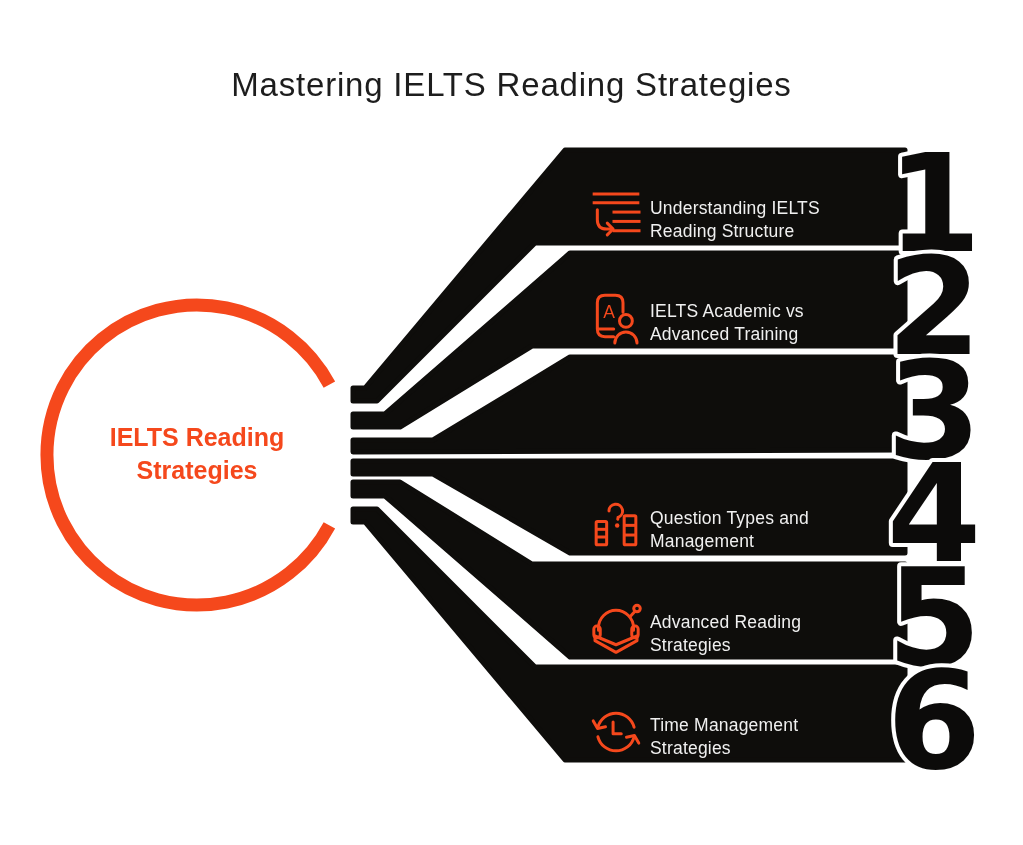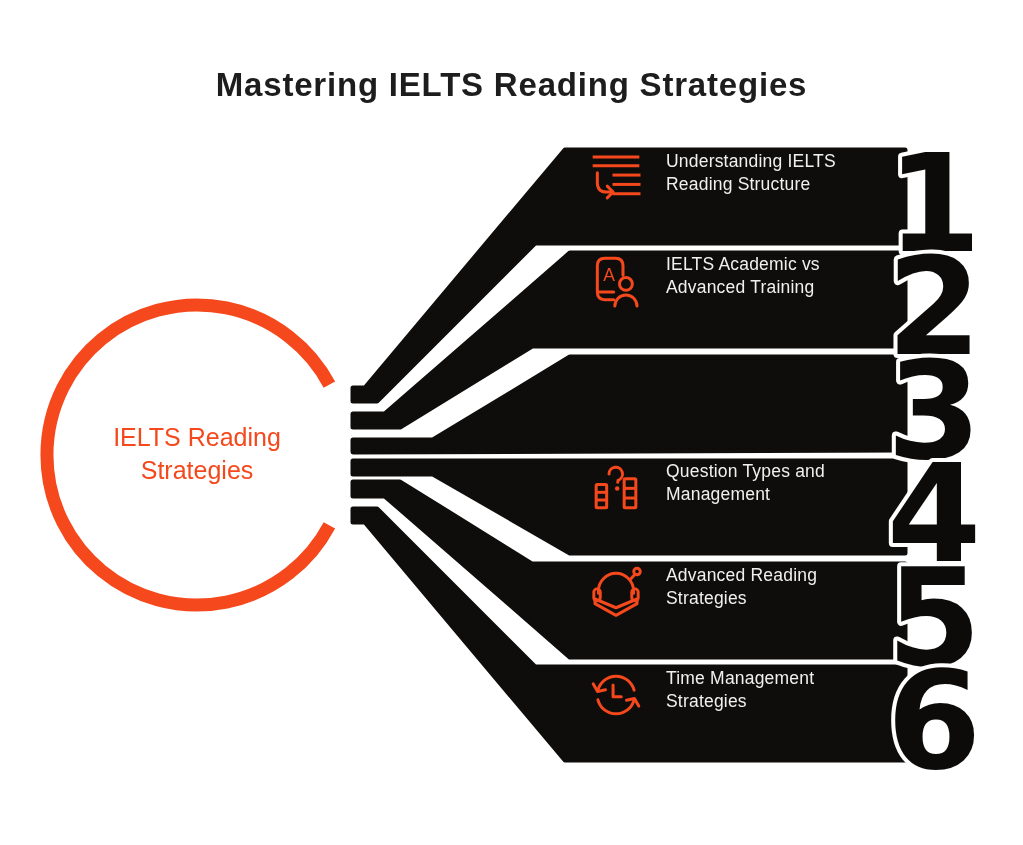--- a/index.html
+++ b/index.html
@@ -8,21 +8,21 @@
     width:1023px;height:845px;
     background:#ffffff;
     overflow:hidden;
     font-family:"Liberation Sans", sans-serif;
   }
   .title{
     position:absolute;
     left:0;top:66px;width:1023px;
     text-align:center;
     font-size:33px;
-    font-weight:700;
+    font-weight:400;
     letter-spacing:0.8px;
     color:#1d1d1d;
   }
   .art{position:absolute;left:0;top:0;width:1023px;height:845px;}
   .ring{fill:none;stroke:#F5481C;stroke-width:13px;}
   .band{fill:#0E0D0B;stroke:#0E0D0B;stroke-width:5px;stroke-linejoin:round;}
   .num{
     font-family:"DejaVu Sans", sans-serif;
     font-weight:700;
     font-size:136px;
@@ -32,31 +32,31 @@
     paint-order:stroke;
     stroke-linejoin:round;
     text-anchor:middle;
   }
   .center-label{
     position:absolute;
     left:91px;top:421px;width:212px;
     text-align:center;
     font-size:25px;
     line-height:1.3;
-    font-weight:400;
+    font-weight:700;
     color:#F5481C;
   }
   .item{
     position:absolute;
     left:588px;
     height:93px;
     width:320px;
     display:flex;
-    align-items:flex-start;
-    gap:22px;
+    align-items:flex-end;
+    gap:6px;
   }
   .item .icon{flex:0 0 56px;width:56px;height:56px;}
   .icon *{vector-effect:non-scaling-stroke;}
   .icon{stroke:#F5481C;fill:none;stroke-width:3px;}
   .icon text{stroke:none;fill:#F5481C;font-family:"Liberation Sans",sans-serif;}
   .item-label{
     width:200px;
     color:#f0f0f0;
     font-size:17.5px;
     line-height:1.32;

